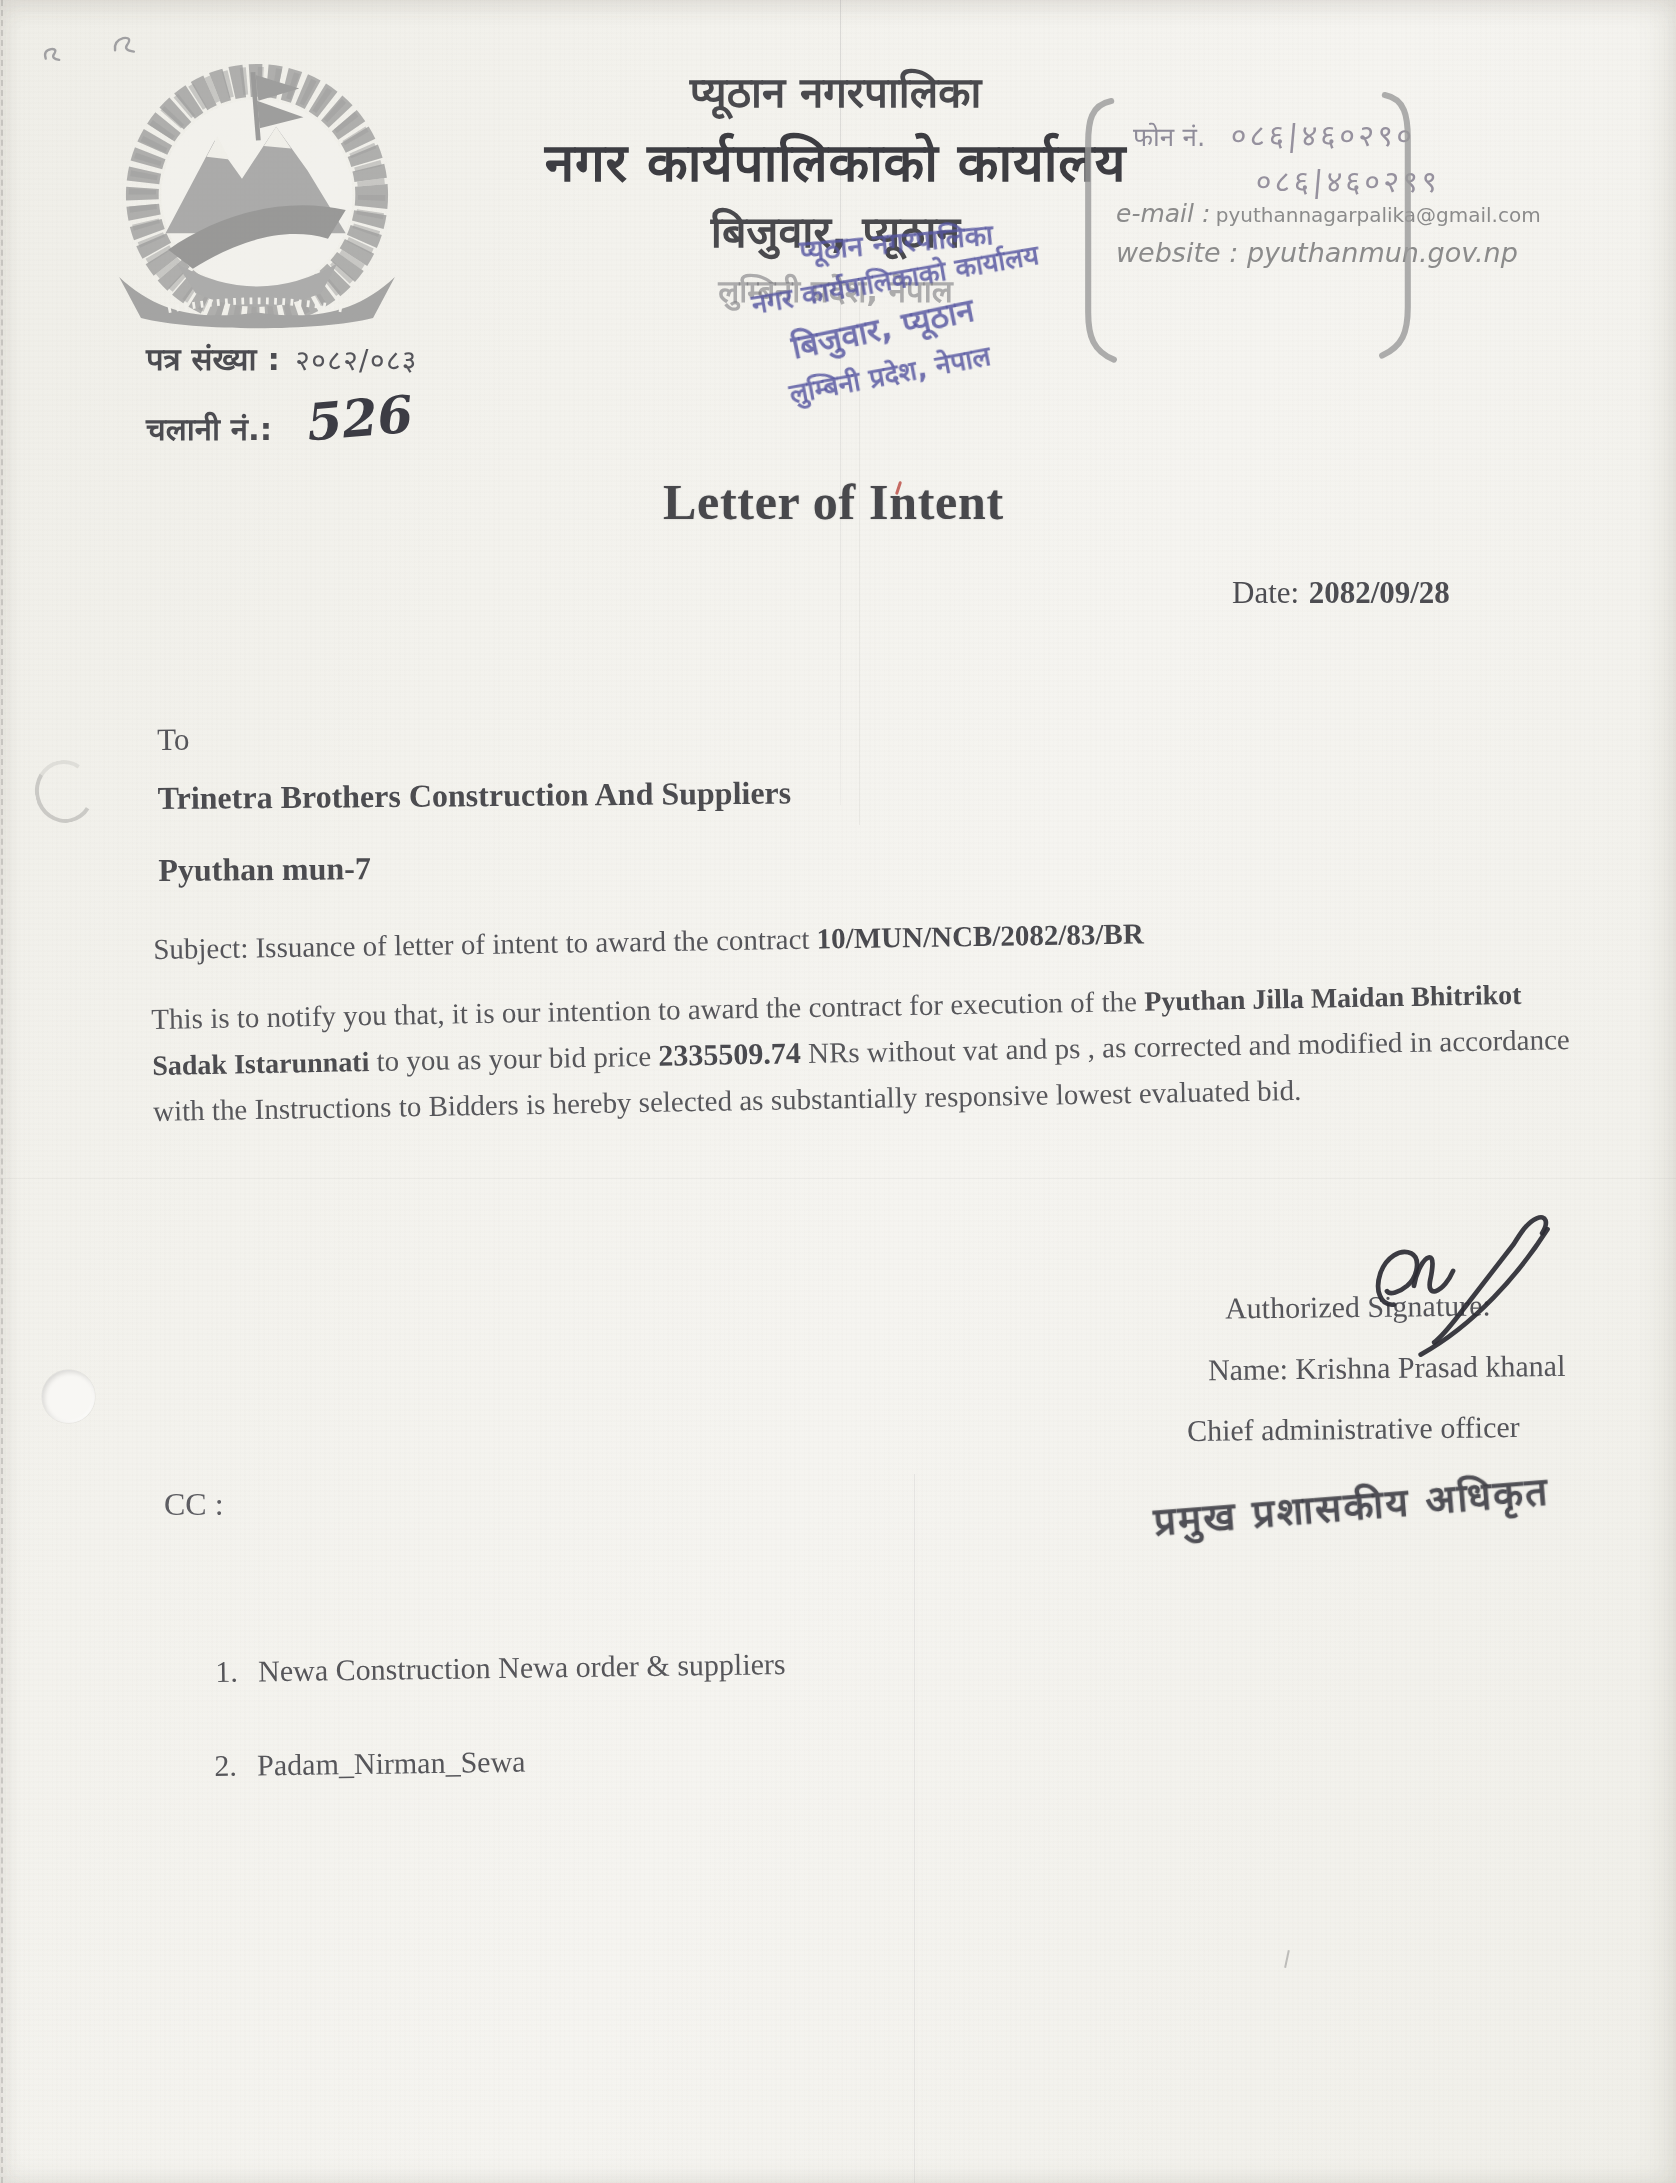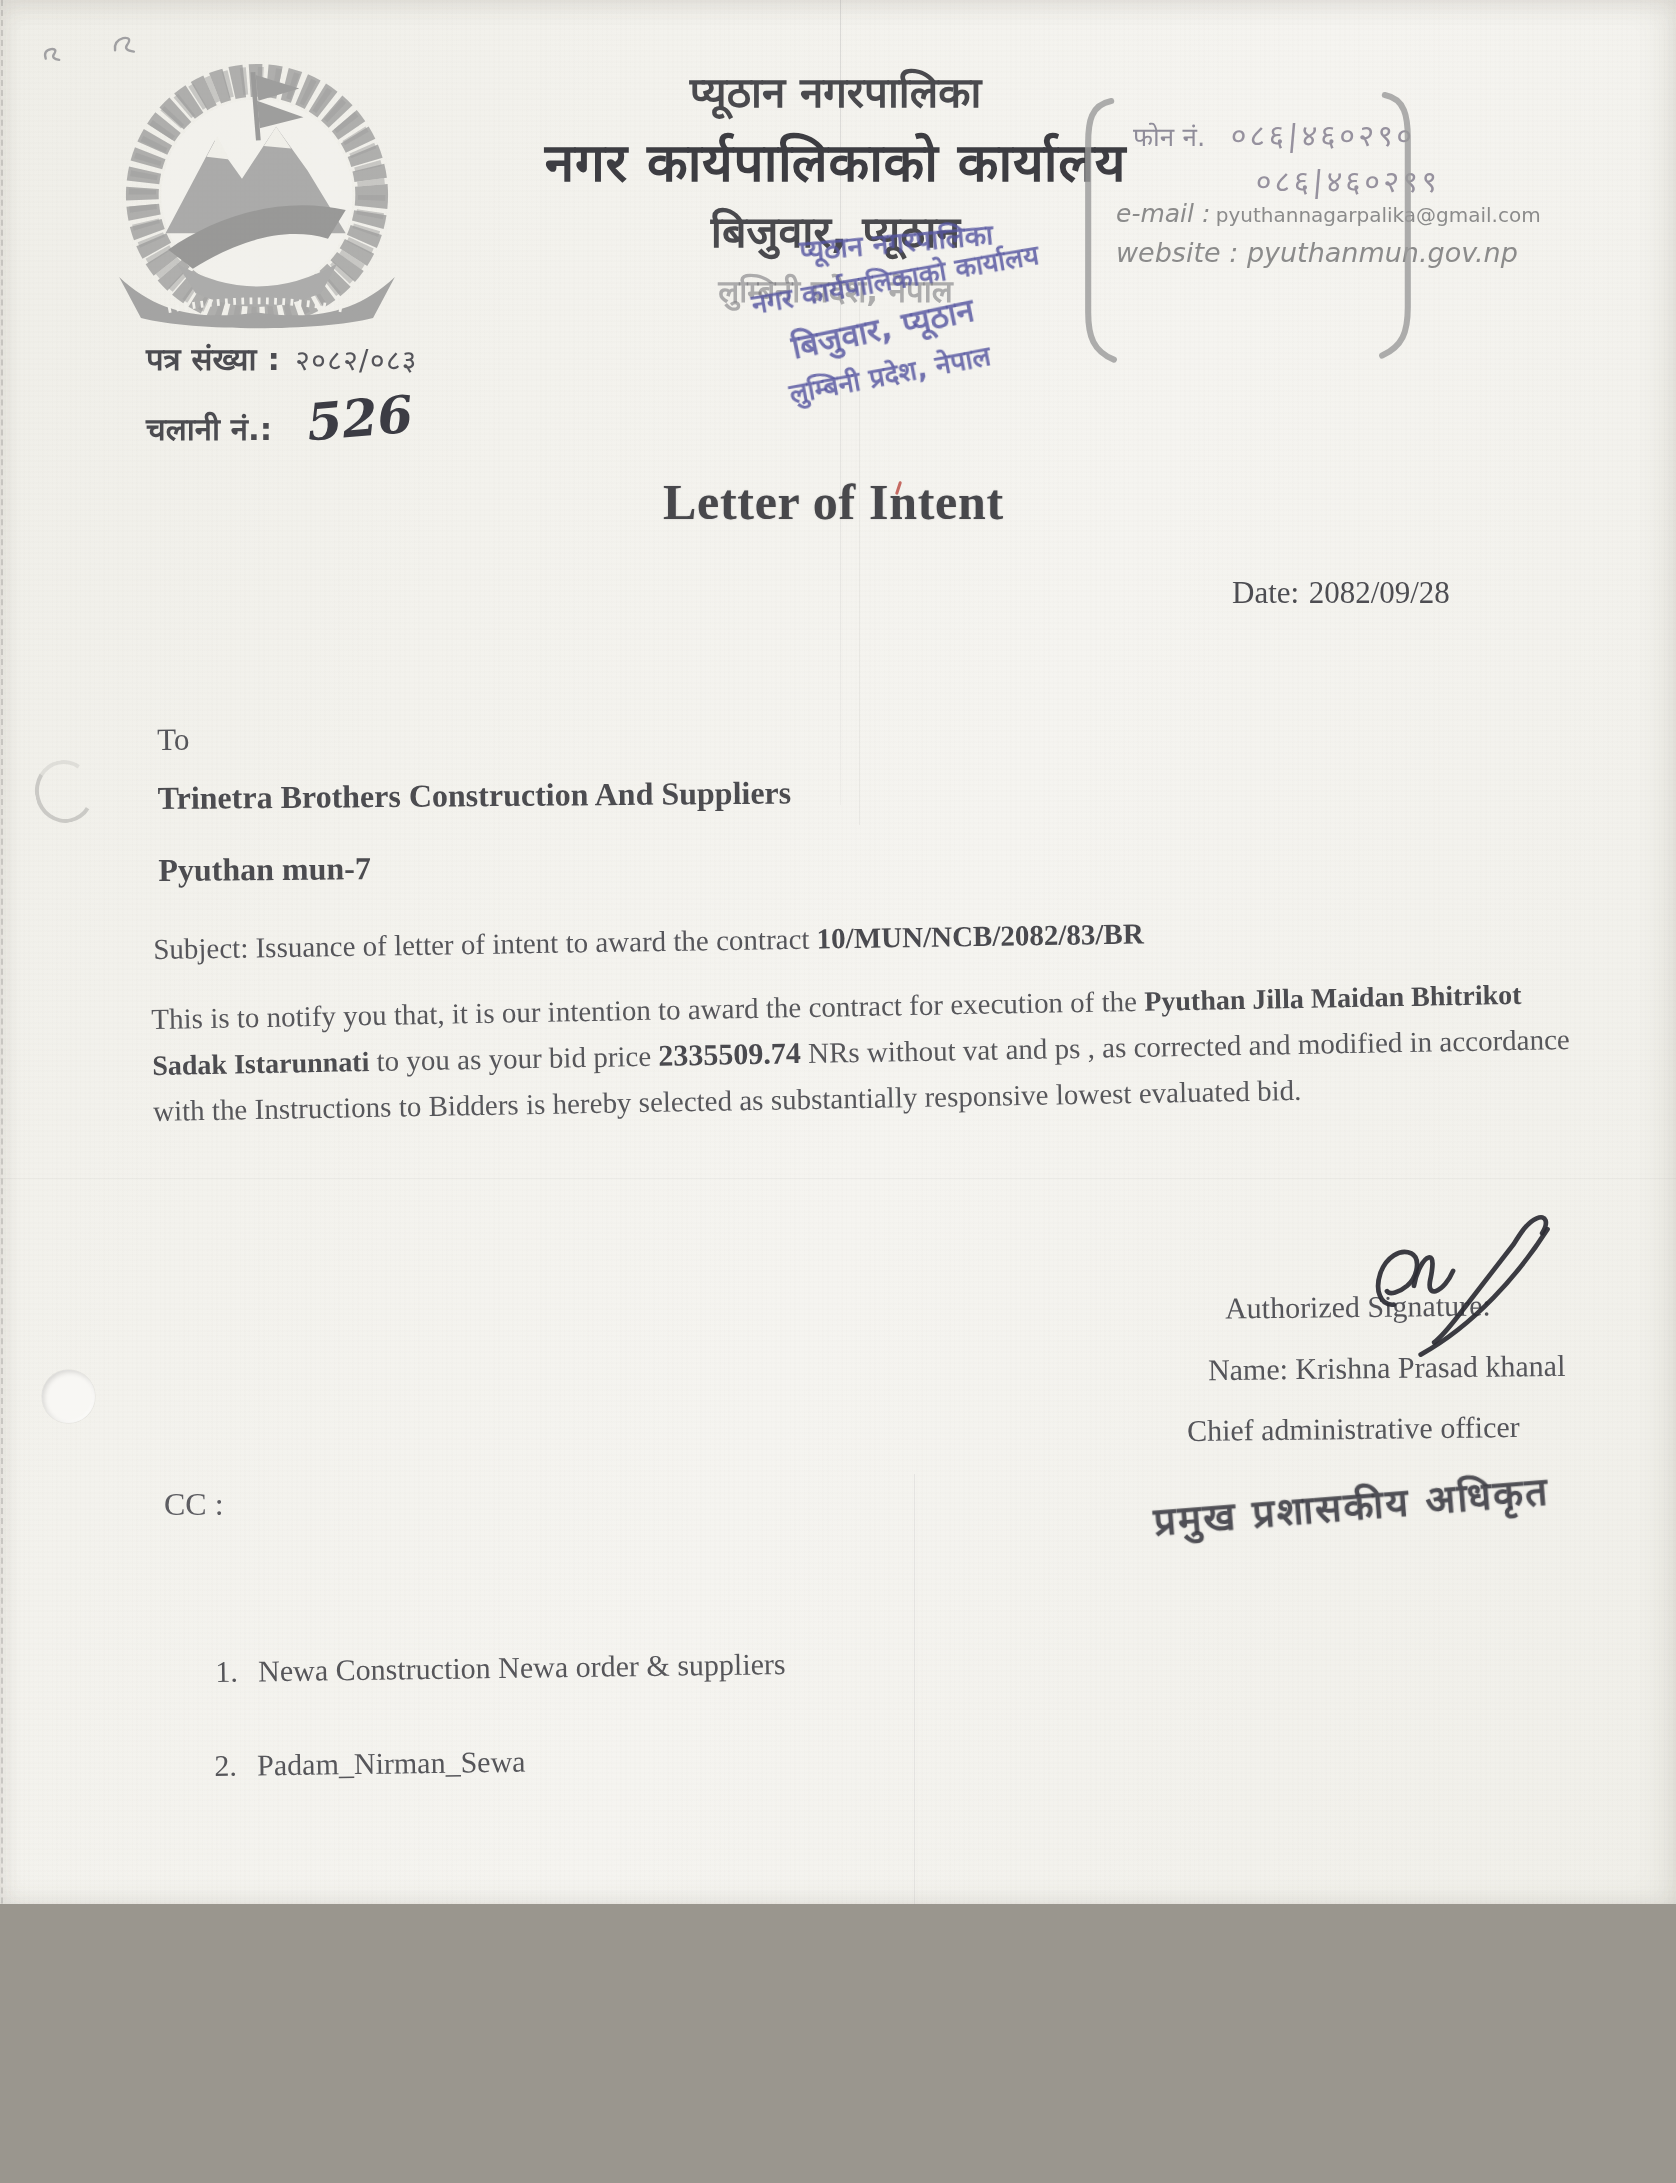--- a/index.html
+++ b/index.html
@@ -1,18 +1,18 @@
 <!DOCTYPE html>
 <html style="font-size:10.8px"><head>
 <meta charset="utf-8">
 <style>
   html,body{margin:0;padding:0;background:#9a968e;}
   .page{
     position:relative;
-    width:1676px;height:1904px;
+    width:1676px;height:2183px;
     margin:0 auto;
     background:linear-gradient(112deg,#efeee8 0%,#f3f2ed 28%,#f5f4f0 55%,#f0efe9 100%);
     box-shadow:inset -10.8px 0 31px rgba(90,85,70,.09), inset 0 8px 23px rgba(90,85,70,.05), inset 6.8px 0 20px rgba(90,85,70,.05);
     overflow:hidden;
     font-family:"Liberation Serif", serif;
     color:#55555a;
   }
   .page::before{
     content:"";position:absolute;inset:0;pointer-events:none;
     background-image:
@@ -63,21 +63,21 @@
   .ref-chalani{left:146px;top:392px;}
   .ref-label{font-size:31px;font-weight:700;color:#4c4c51;}
   .ref-value{font-size:28px;color:#55555b;letter-spacing:1.4px;margin-left:12px;}
   .chalani-value{display:inline-block;font-size:51px;font-weight:700;font-style:italic;color:#3c3c44;
     margin-left:31px;transform:rotate(-5deg) translateY(-4px);font-family:"DejaVu Serif",serif;}
   
   .title{left:663px;top:473px;width:473px;font-size:50px;font-weight:700;
     color:#48484c;letter-spacing:0.7px;text-shadow:0 0 1.4px rgba(72,72,76,.35);}
   .red-mark{left:897px;top:481px;width:3.4px;height:14px;background:#b9473f;border-radius:2px;transform:rotate(18deg);opacity:.8;}
   .date-line{left:1232px;top:575px;font-size:31px;color:#4d4d52;}
-  .date-value{font-weight:400;margin-left:9.5px;}
+  .date-value{font-weight:700;margin-left:9.5px;}
   
   .recipient{left:157px;top:722px;width:1014px;transform:rotate(-.5deg);transform-origin:left top;}
   .to{font-size:31px;}
   .rname{font-size:32px;font-weight:700;color:#4c4c50;margin-top:21.6px;}
   .raddr{font-size:32px;font-weight:700;color:#4c4c50;margin-top:35px;}
   
   .subject{left:153px;top:933px;width:1352px;font-size:29px;transform:rotate(-.9deg);transform-origin:left top;color:#55555a;}
   .contract{font-weight:700;color:#4a4a4f;}
   .para{left:151px;top:997px;width:1430px;font-size:29px;line-height:1.56;color:#57575b;
     transform:rotate(-1.05deg);transform-origin:left top;}

